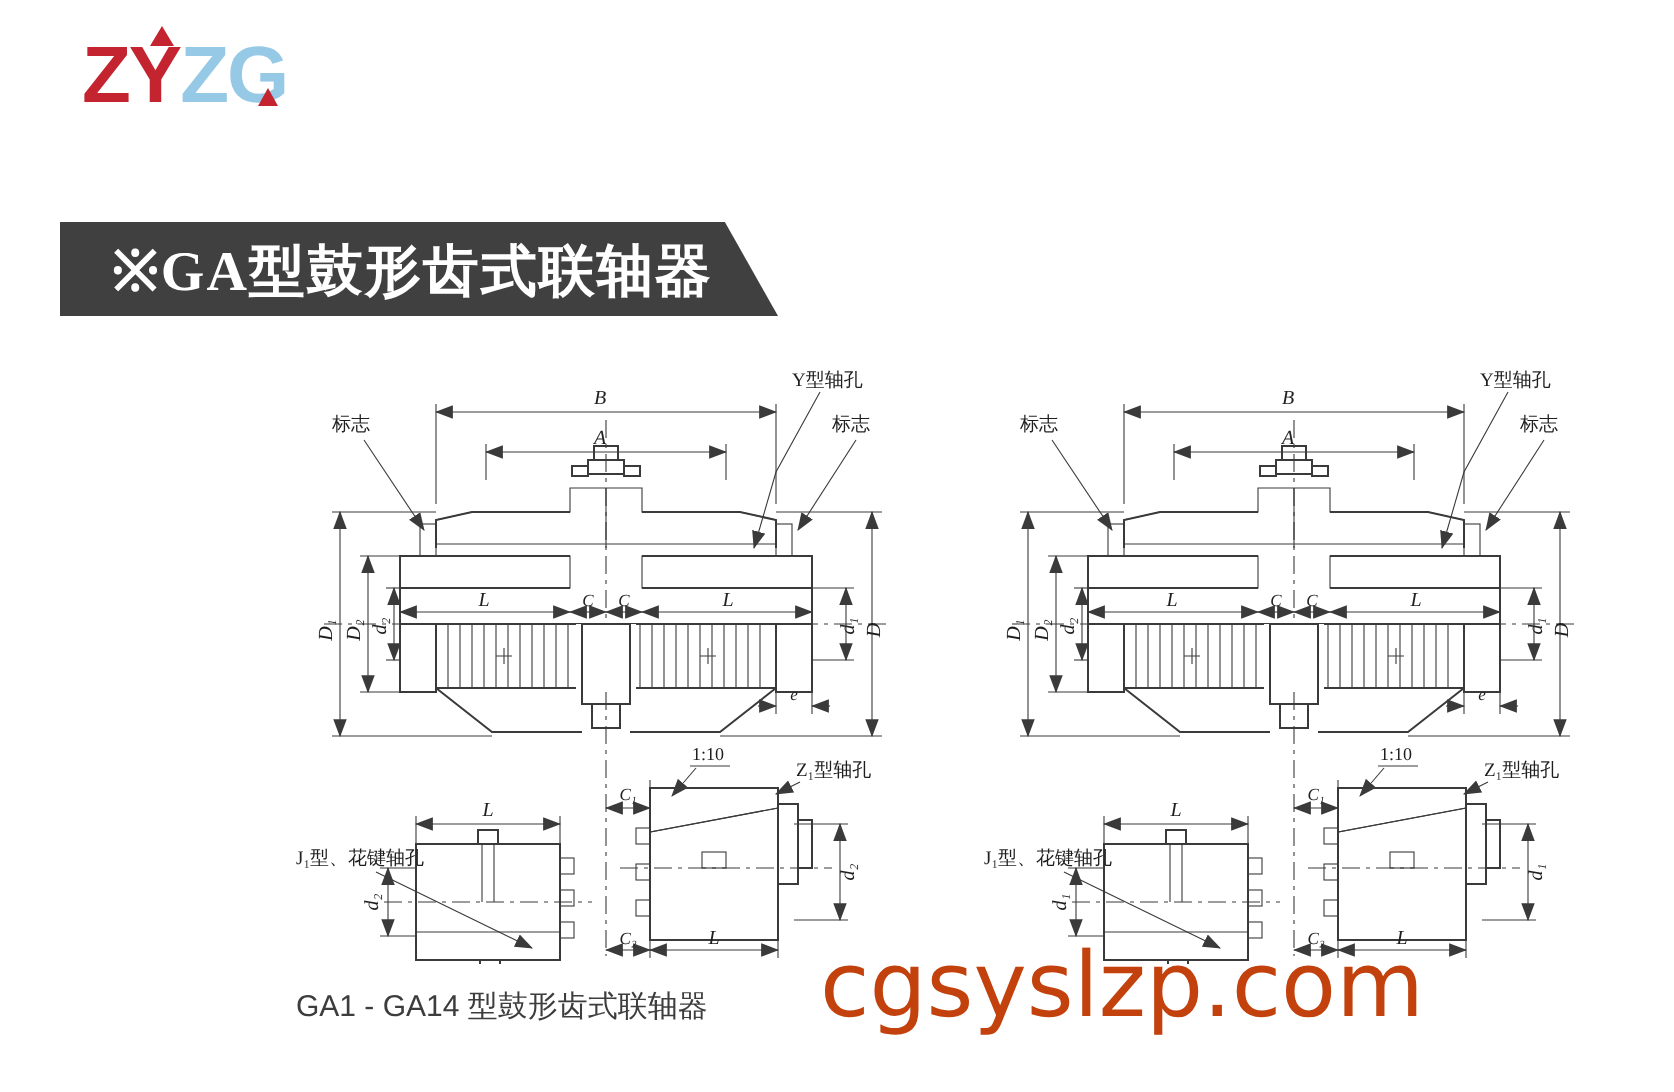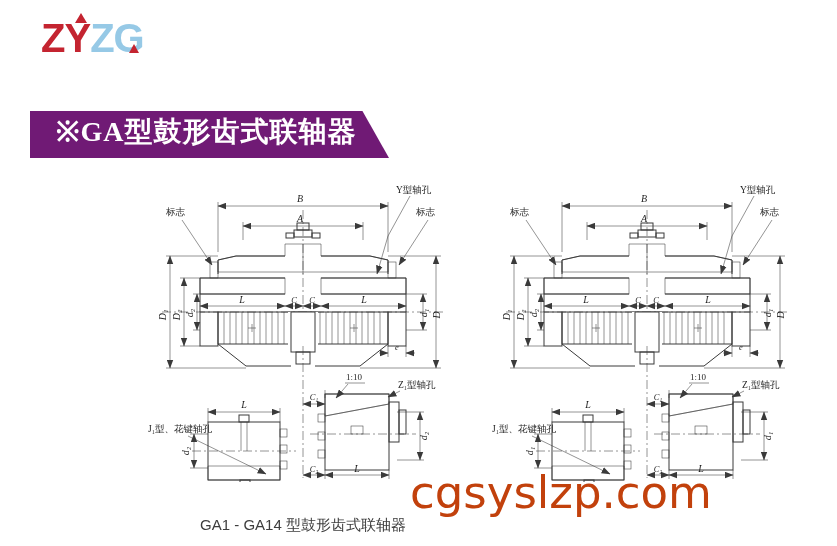--- a/index.html
+++ b/index.html
@@ -10,30 +10,30 @@
   .logo{position:absolute;left:22px;top:18px;font-weight:bold;font-size:40px;line-height:1;
         letter-spacing:-1px;font-family:"Liberation Sans",sans-serif;margin-left:19px;}
   .logo .zy{color:#c42430;}
   .logo .zg{color:#96c9e6;}
   .tri{position:absolute;width:0;height:0;border-left:6px solid transparent;
        border-right:6px solid transparent;border-bottom:10px solid #c42430;}
   .tri-y{left:34px;top:-5px;}
   .tri-g{left:88px;top:26px;border-left-width:5px;border-right-width:5px;border-bottom-width:9px;}
 
   
-  .banner{position:absolute;left:30px;top:111px;width:359px;height:47px;background:#701a75;
-          clip-path:polygon(0 0,92.6% 0,100% 100%,0 100%);display:flex;
+  .banner{position:absolute;left:30px;top:111px;width:359px;height:47px;background:#404040;
+          clip-path:polygon(0 0,92.6% 0,100% 100%,0 100%);display:flex;align-items:center;
           filter:drop-shadow(0 2px 0 rgba(0,0,0,0.10));}
   .banner-text{color:#ffffff;font-family:"Liberation Serif","DejaVu Serif",serif;font-weight:bold;
           font-size:28px;padding-left:26px;letter-spacing:1px;white-space:nowrap;}
 
   
   .drawing{position:absolute;top:182px;left:148px;width:310px;}
   .drawing-right{left:492px;}
-  .caption{margin-top:34px;text-align:center;font-size:15px;color:#3d3d3d;
+  .caption{margin-top:12px;text-align:left;font-size:15px;color:#3d3d3d;
            font-family:"Liberation Sans",sans-serif;white-space:nowrap;}
 
   svg{display:block;}
   svg .ln{stroke:#3a3a3a;stroke-width:1;fill:none;}
   svg .thin{stroke:#3a3a3a;stroke-width:.55;fill:none;}
   svg .cl{stroke:#3a3a3a;stroke-width:.55;fill:none;stroke-dasharray:9 3 2 3;}
   svg text{fill:#1f1f1f;}
   svg .dt{font:italic 10px "Liberation Serif",serif;}
   svg .dts{font:italic 8.5px "Liberation Serif",serif;}
   svg .ct{font:9.5px "Liberation Serif","DejaVu Serif",serif;}

